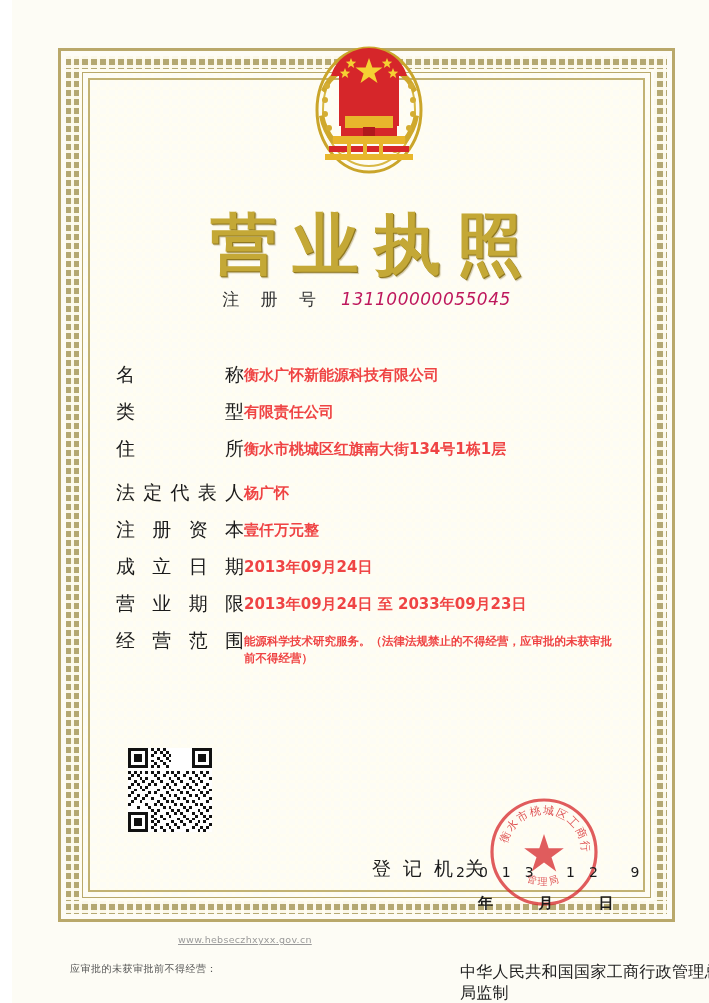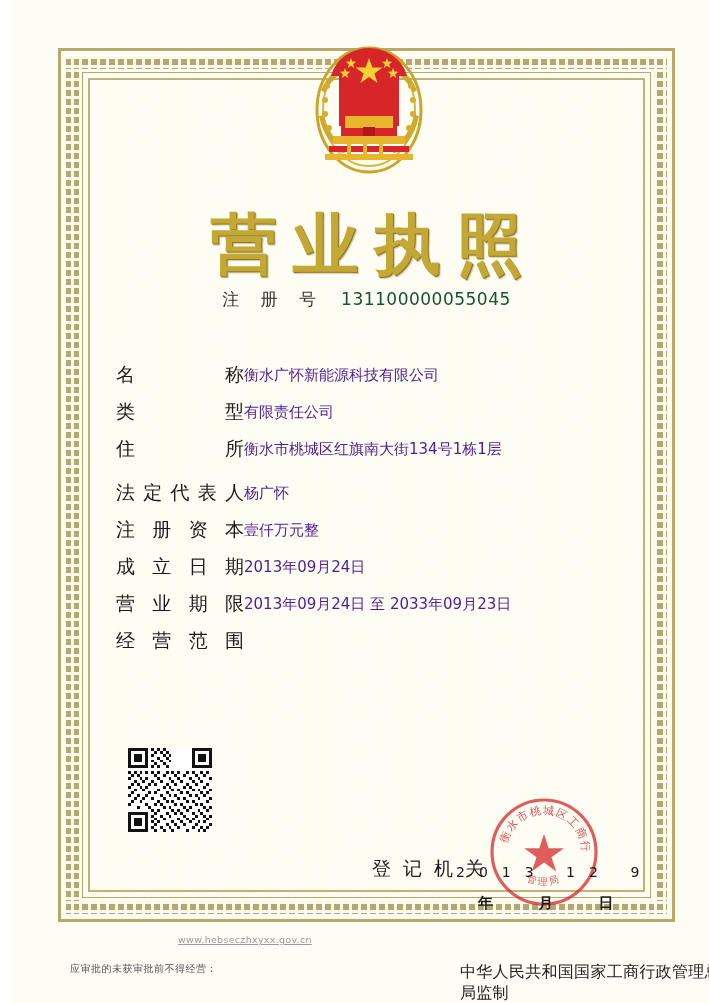--- a/index.html
+++ b/index.html
@@ -104,22 +104,23 @@
     color: #2b2b2b;
   }
   .reg-label {
     font-size: 17px;
     letter-spacing: 8px;
     color: #333;
   }
   .reg-value {
     font-size: 17px;
     letter-spacing: 0.5px;
-    color: #14532d;
+    color: #be185d;
     margin-left: 12px;
+    font-style: italic;
   }
 
   
   .fields {
     position: absolute;
     left: 104px; top: 362px;
     width: 520px;
   }
   .row {
     display: flex;
@@ -129,23 +130,24 @@
   .row .label {
     flex: 0 0 128px;
     font-size: 19px;
     color: #1b1b1b;
     display: flex;
     justify-content: space-between;
     letter-spacing: 0;
   }
   .row .value {
     font-size: 15px;
-    color: #4c1d95;
+    color: #ef4444;
     padding-top: 3px;
     line-height: 1.35;
+    font-weight: bold;
   }
   .row.gap { margin-bottom: 18px; }
   .row .value.small {
     font-size: 11.5px;
     line-height: 1.45;
     max-width: 370px;
     padding-top: 5px;
   }
 
   
@@ -349,20 +351,21 @@
       <div class="value">2013年09月24日 至 2033年09月23日</div>
     </div>
 
     <div class="row">
       <div class="label">
         <span>经</span>
         <span>营</span>
         <span>范</span>
         <span>围</span>
       </div>
+      <div class="value small">能源科学技术研究服务。（法律法规禁止的不得经营，应审批的未获审批前不得经营）</div>
     </div>
 
   </div>
 
   <div class="qr">
     <svg viewBox="0 0 29 29" width="84" height="84" xmlns="http://www.w3.org/2000/svg" shape-rendering="crispEdges">
       <rect width="29" height="29" fill="#ffffff"></rect>
       <g fill="#111111">
         <rect x="0" y="0" width="7" height="1"></rect>
           <rect x="0" y="6" width="7" height="1"></rect>

